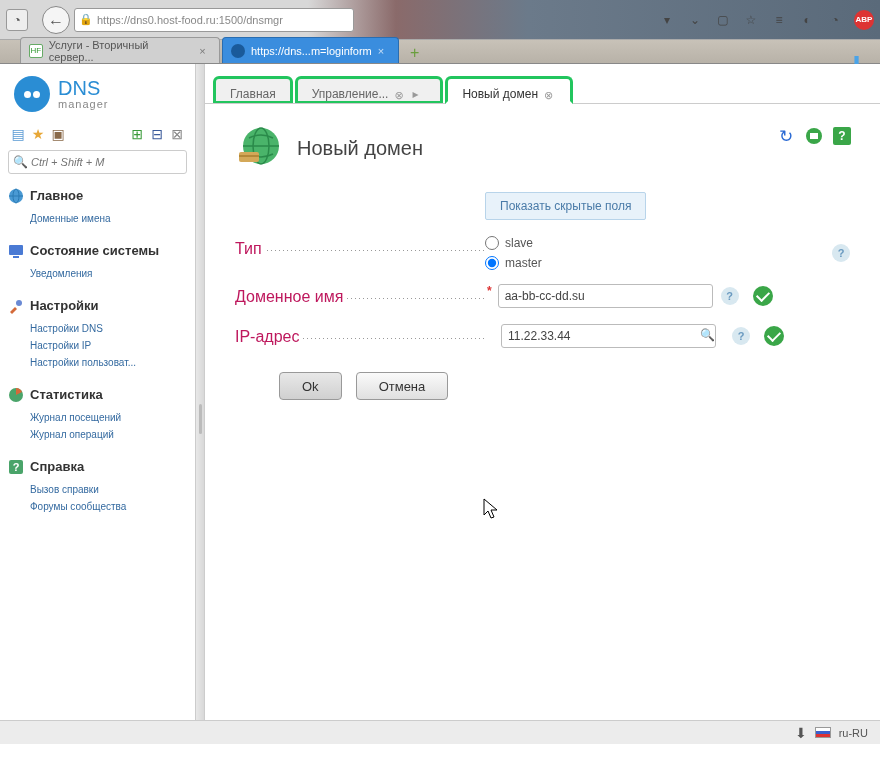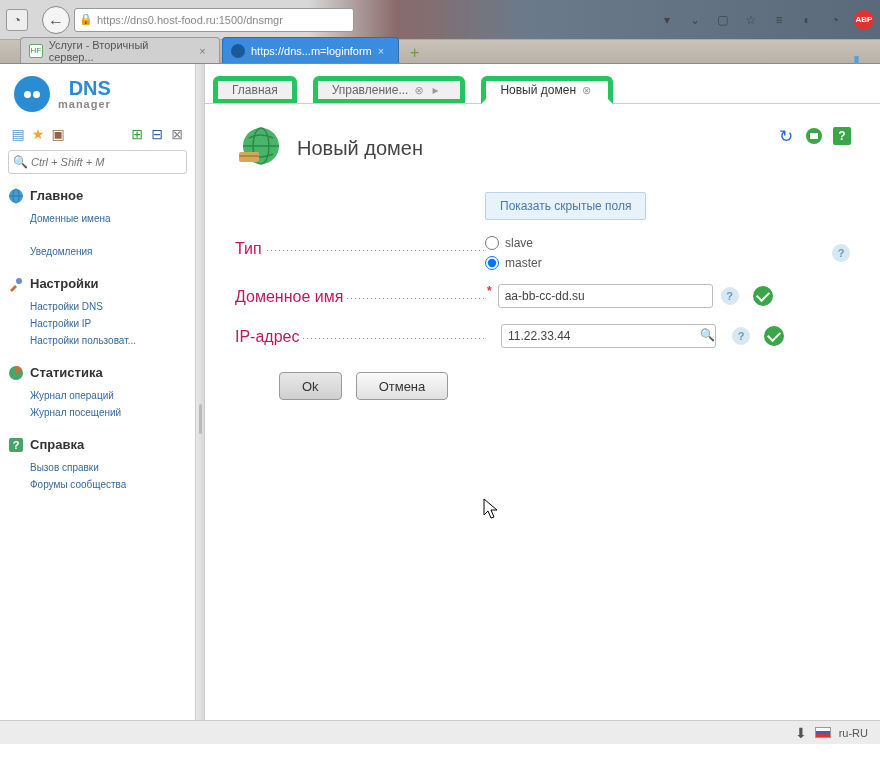--- a/index.html
+++ b/index.html
@@ -27,21 +27,21 @@
 
 .app { position: relative; height: 680px; display: flex; flex-direction: column; }
 .app-header { position:absolute; right:18px; top:8px; display:flex;align-items:center;gap:4px;font-size:11px;color:#555;}
 .user-icon{width:16px;height:16px;}
 .app-body { display: flex; height: 100%; }
 
 .sidebar { width: 195px; background: #fff; padding: 12px 8px 8px 8px; position:relative;}
 .logo-row{display:flex;align-items:center;gap:8px;margin-bottom:14px;padding-left:6px;}
 .logo-circle{width:36px;height:36px;border-radius:50%;background:#2a8dd4;display:flex;align-items:center;justify-content:center;}
 .logo-dot{width:7px;height:7px;border-radius:50%;background:#fff;margin:1px;}
-.logo-text{color:#2a8dd4;font-weight:bold;text-align:right;}
+.logo-text{color:#2a8dd4;font-weight:normal;}
 .logo-dns{font-size:20px;line-height:1;}
 .logo-mgr{font-size:11px;color:#888;letter-spacing:1px;}
 
 .toolbar-row{display:flex;align-items:center;gap:4px;margin-bottom:8px;padding:0 2px;}
 .tb-icon{width:16px;height:16px;display:flex;align-items:center;justify-content:center;font-size:14px;}
 .tb-spacer{flex:1;}
 
 .search-box{width:100%;height:24px;border:1px solid #ccc;border-radius:3px;display:flex;align-items:center;padding:0 4px;margin-bottom:14px;}
 .search-box input{border:none;outline:none;flex:1;font-size:11px;color:#999;font-style:italic;font-family:inherit;}
 
@@ -50,21 +50,21 @@
 .nav-header-icon{width:16px;height:16px;}
 .nav-item{font-size:10px;color:#346aa0;padding:3px 0 3px 22px;cursor:pointer;}
 
 .footer-text{position:absolute;bottom:8px;left:10px;font-size:11px;color:#777;}
 
 .divider{width:10px;background:linear-gradient(to right,#e8e8e8,#d8d8d8);border-left:1px solid #ccc;border-right:1px solid #ccc;position:relative;}
 .divider::after{content:"";position:absolute;left:3px;top:50%;width:3px;height:30px;background:#bbb;border-radius:2px;}
 
 .main{flex:1;background:#fff;padding:0;position:relative;}
 .breadcrumbs{height:40px;display:flex;align-items:flex-end;padding:0 0 0 8px;gap:0;}
-.crumb{height:28px;padding:0 14px;display:flex;align-items:center;gap:6px;font-size:12px;color:#666;border:5px solid #22c55e;border-radius:6px 6px 0 0;background:#f0f0f0;margin-right:16px;position:relative;}
+.crumb{height:28px;padding:0 14px;display:flex;align-items:flex-end;gap:6px;font-size:12px;color:#666;border:3px solid #22c55e;border-radius:6px 6px 0 0;background:#f0f0f0;margin-right:2px;position:relative;}
 .crumb.active{background:#fff;border-bottom-color:#fff;color:#333;z-index:2;}
 .crumb-close{width:12px;height:12px;font-size:11px;color:#999;}
 .crumb-arrow{width:14px;color:#999;font-size:12px;}
 .crumb-line{position:absolute;left:0;right:0;top:39px;height:1px;background:#ccc;z-index:1;}
 
 .page-content{padding:20px 30px;position:relative;}
 .page-title-row{display:flex;align-items:center;gap:14px;margin-bottom:20px;}
 .globe-icon{width:48px;height:48px;position:relative;}
 .page-title{font-size:20px;color:#444;}
 .page-actions{position:absolute;right:28px;top:22px;display:flex;gap:8px;}
@@ -180,20 +180,27 @@
               <circle cx="8" cy="8" r="7" fill="#4a9ad4"></circle>
               <ellipse cx="8" cy="8" rx="3" ry="7" fill="none" stroke="#2a7ab4"></ellipse>
               <line x1="1" y1="8" x2="15" y2="8" stroke="#2a7ab4"></line>
             </svg>
           <span>Главное</span>
         </div>
         <div class="nav-item">Доменные имена</div>
       </div>
 
       <div class="nav-group">
+        <div class="nav-header">
+          <svg class="nav-header-icon" viewBox="0 0 16 16">
+              <rect x="1" y="2" width="14" height="10" rx="1" fill="#4a7ad4"></rect>
+              <rect x="5" y="13" width="6" height="2" fill="#4a7ad4"></rect>
+            </svg>
+          <span>Состояние системы</span>
+        </div>
         <div class="nav-item">Уведомления</div>
       </div>
 
       <div class="nav-group">
         <div class="nav-header">
           <svg class="nav-header-icon" viewBox="0 0 16 16">
               <path d="M2 14l5-5 2 2-5 5z" fill="#d46a3a"></path>
               <circle cx="11" cy="5" r="3" fill="#6a8ad4"></circle>
             </svg>
           <span>Настройки</span>
@@ -204,22 +211,22 @@
       </div>
 
       <div class="nav-group">
         <div class="nav-header">
           <svg class="nav-header-icon" viewBox="0 0 16 16">
               <circle cx="8" cy="8" r="7" fill="#4aa46a"></circle>
               <path d="M8 8V1a7 7 0 0 1 6 4z" fill="#d46a3a"></path>
             </svg>
           <span>Статистика</span>
         </div>
+        <div class="nav-item">Журнал посещений</div>
         <div class="nav-item">Журнал операций</div>
-        <div class="nav-item">Журнал посещений</div>
       </div>
 
       <div class="nav-group">
         <div class="nav-header">
           <svg class="nav-header-icon" viewBox="0 0 16 16">
               <rect x="1" y="1" width="14" height="14" rx="2" fill="#4aa46a"></rect>
               <text x="8" y="12" text-anchor="middle" fill="#fff" font-size="11" font-weight="bold">?</text>
             </svg>
           <span>Справка</span>
         </div>

